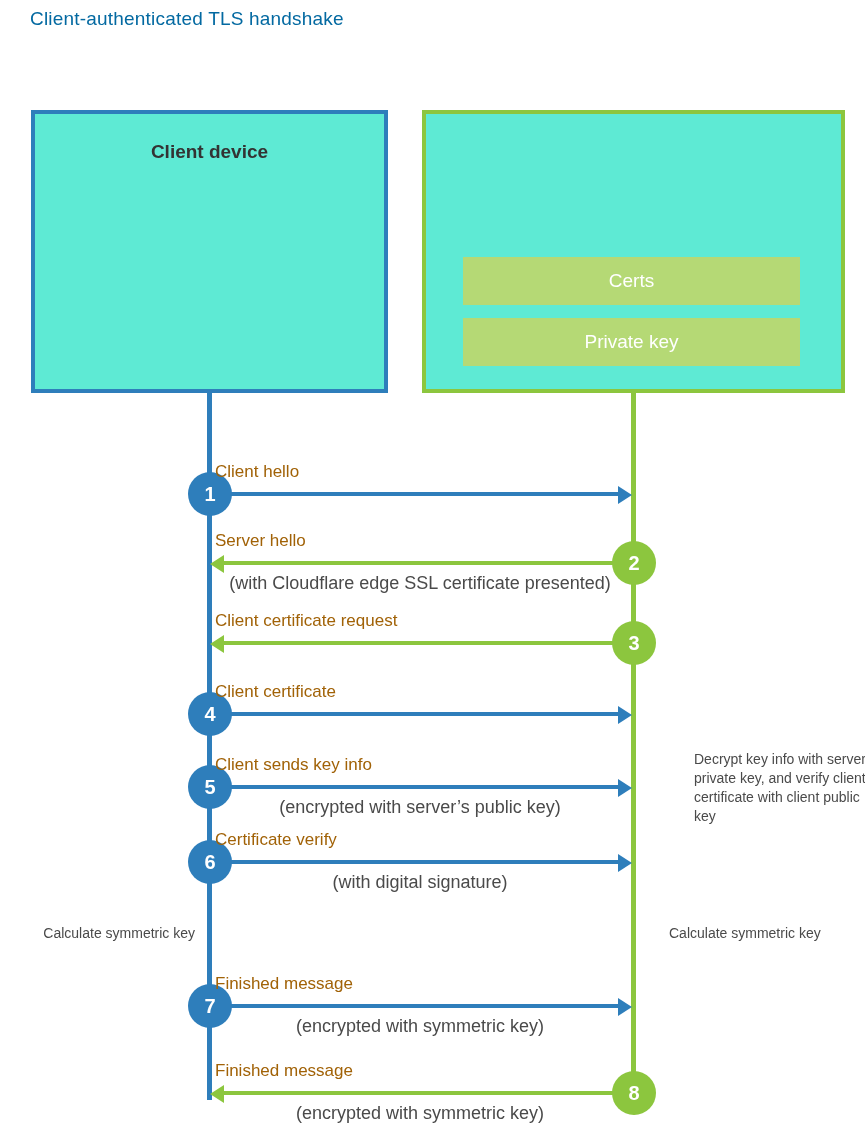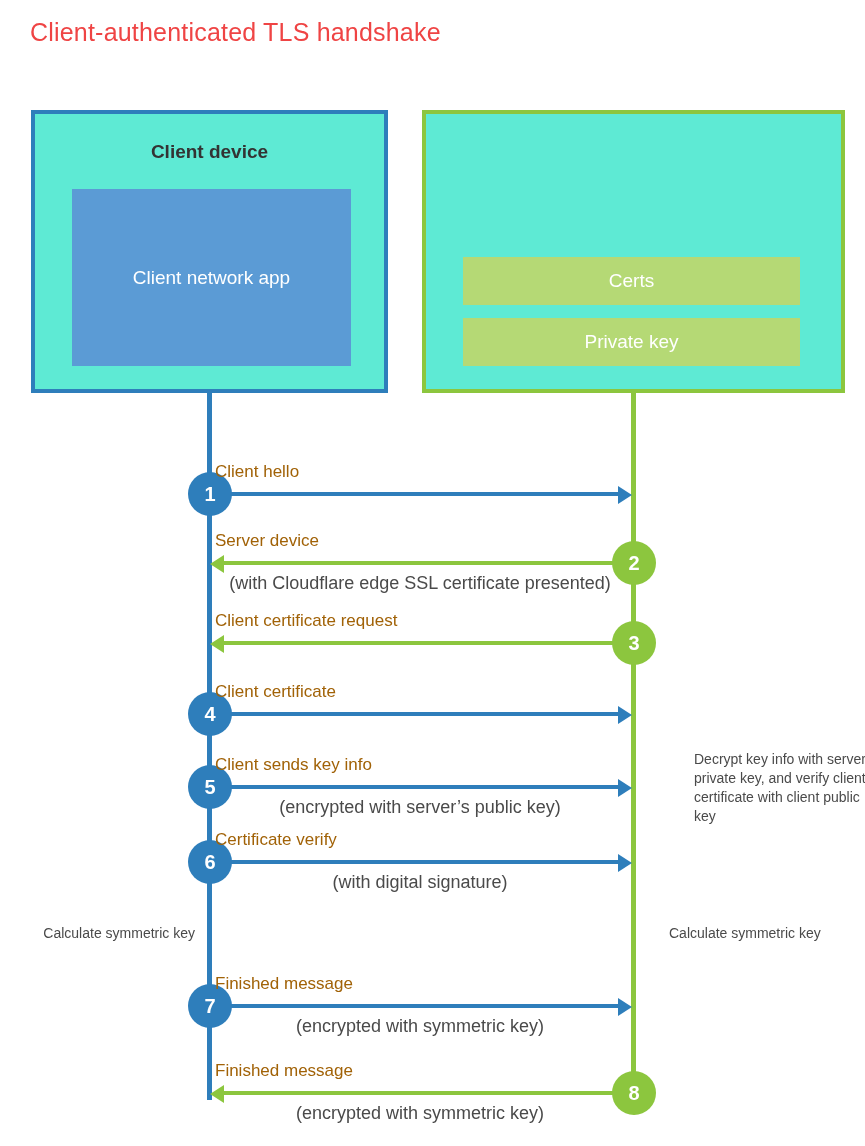--- a/index.html
+++ b/index.html
@@ -12,24 +12,24 @@
     height: 1146px;
     position: relative;
     font-family: "Liberation Sans", sans-serif;
     overflow: hidden;
   }
 
   
   #page-title {
     position: absolute;
     left: 30px;
-    top: 18px;
-    font-size: 25px;
+    top: 8px;
+    font-size: 19px;
     font-weight: 400;
-    color: #ef4444;
+    color: #0369a1;
     letter-spacing: 0.2px;
     white-space: nowrap;
   }
 
   
   .party-box {
     position: absolute;
     background: #5eead4;
     box-sizing: border-box;
   }
@@ -200,21 +200,20 @@
     text-align: left;
   }
 </style>
 </head>
 <body>
 
 <div id="page-title">Client-authenticated TLS handshake</div>
 
 <div class="party-box" id="client-box">
   <div class="party-title">Client device</div>
-  <div id="client-app-block">Client network app</div>
 </div>
 
 <div class="party-box" id="server-box">
   <div class="server-band" id="band-2">Private key</div>
   <div class="server-band" id="band-1">Certs</div>
 </div>
 
 <div class="lifeline" id="client-lifeline"></div>
 <div class="lifeline" id="server-lifeline"></div>
 
@@ -222,21 +221,21 @@
   <div class="msg-line blue" style="left:210px; width:408px"></div>
   <div class="arrow-head right blue" style="left:618px"></div>
   <div class="step-badge blue">1</div>
   <div class="msg-label">Client hello</div>
 </div>
 
 <div class="msg-row" id="step-2" style="top:563px">
   <div class="msg-line green" style="left:224px; width:408px"></div>
   <div class="arrow-head left green" style="left:210px"></div>
   <div class="step-badge green">2</div>
-  <div class="msg-label">Server device</div>
+  <div class="msg-label">Server hello</div>
   <div class="msg-sublabel">(with Cloudflare edge SSL certificate presented)</div>
 </div>
 
 <div class="msg-row" id="step-3" style="top:643px">
   <div class="msg-line green" style="left:224px; width:408px"></div>
   <div class="arrow-head left green" style="left:210px"></div>
   <div class="step-badge green">3</div>
   <div class="msg-label">Client certificate request</div>
 </div>
 

